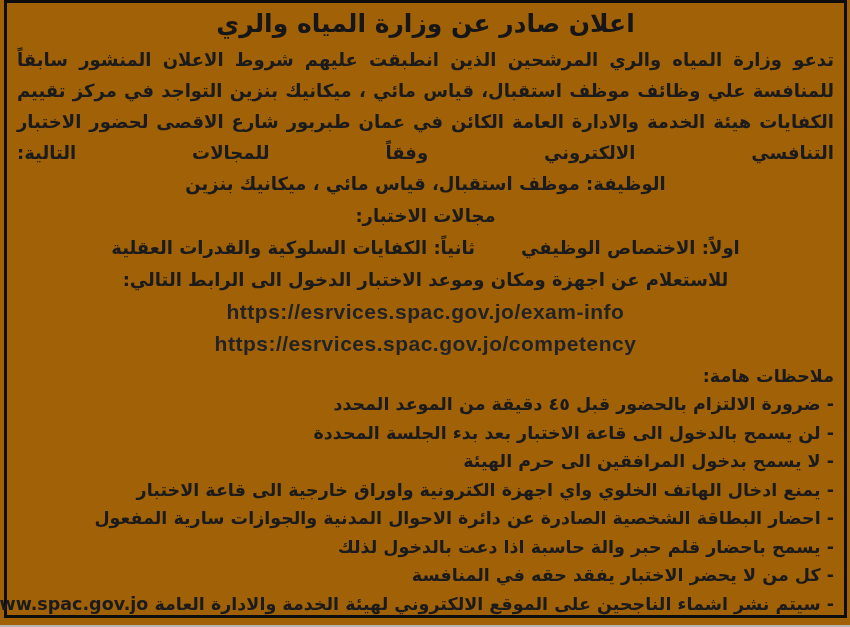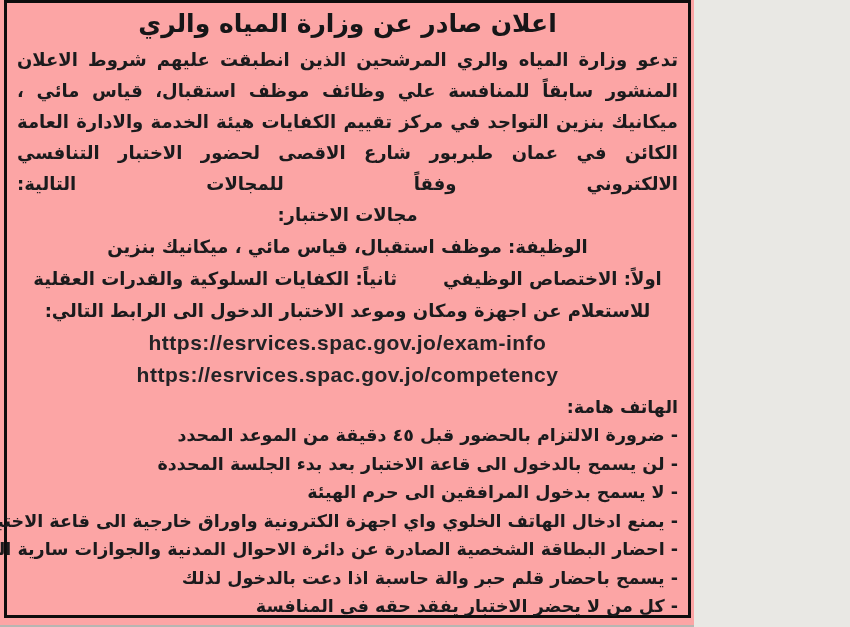--- a/index.html
+++ b/index.html
@@ -1,20 +1,20 @@
 <!DOCTYPE html>
 <html lang="ar"><head>
 <meta charset="utf-8">
 <style>
   html, body { margin: 0; padding: 0; background: #e9e8e4; }
   .clipping {
     position: relative;
-    width: 694px;
+    width: 850px;
     height: 627px;
-    background: #fca5a5;
+    background: #a16207;
     box-sizing: border-box;
     overflow: hidden;
     font-family: "DejaVu Sans", sans-serif;
     color: #1b1b1d;
   }
   .frame {
     position: absolute;
     top: 0; left: 4px; right: 3px; bottom: 9px;
     border: 3px solid #0d0d0d;
     box-sizing: border-box;
@@ -81,37 +81,37 @@
 </head>
 <body>
 
 <div class="clipping">
   <div class="frame" dir="rtl">
 
     <h1 class="title">اعلان صادر عن وزارة المياه والري</h1>
 
     <p class="intro">تدعو وزارة المياه والري المرشحين الذين انطبقت عليهم شروط الاعلان المنشور سابقاً للمنافسة علي وظائف موظف استقبال، قياس مائي ، ميكانيك بنزين التواجد في مركز تقييم الكفايات هيئة الخدمة والادارة العامة الكائن في عمان طبربور شارع الاقصى لحضور الاختبار التنافسي الالكتروني وفقاً للمجالات التالية:</p>
 
+    <div class="center-line">الوظيفة: موظف استقبال، قياس مائي ، ميكانيك بنزين</div>
+
     <div class="center-line">مجالات الاختبار:</div>
-
-    <div class="center-line">الوظيفة: موظف استقبال، قياس مائي ، ميكانيك بنزين</div>
 
     <div class="fields-row">
       <span>اولاً: الاختصاص الوظيفي</span>
       <span>ثانياً: الكفايات السلوكية والقدرات العقلية</span>
     </div>
 
     <div class="center-line">للاستعلام عن اجهزة ومكان وموعد الاختبار الدخول الى الرابط التالي:</div>
 
     <div class="url-line">https://esrvices.spac.gov.jo/exam-info</div>
 
 
     <div class="url-line">https://esrvices.spac.gov.jo/competency</div>
 
-    <div class="notes-heading">الهاتف هامة:</div>
+    <div class="notes-heading">ملاحظات هامة:</div>
 
     <div class="note">- ضرورة الالتزام بالحضور قبل ٤٥ دقيقة من الموعد المحدد</div>
     <div class="note">- لن يسمح بالدخول الى قاعة الاختبار بعد بدء الجلسة المحددة</div>
     <div class="note">- لا يسمح بدخول المرافقين الى حرم الهيئة</div>
     <div class="note">- يمنع ادخال الهاتف الخلوي واي اجهزة الكترونية واوراق خارجية الى قاعة الاختبار</div>
     <div class="note">- احضار البطاقة الشخصية الصادرة عن دائرة الاحوال المدنية والجوازات سارية المفعول</div>
     <div class="note">- يسمح باحضار قلم حبر والة حاسبة اذا دعت بالدخول لذلك</div>
     <div class="note">- كل من لا يحضر الاختبار يفقد حقه في المنافسة</div>
     <div class="note">- سيتم نشر اشماء الناجحين على الموقع الالكتروني لهيئة الخدمة والادارة العامة www.spac.gov.jo</div>
 

